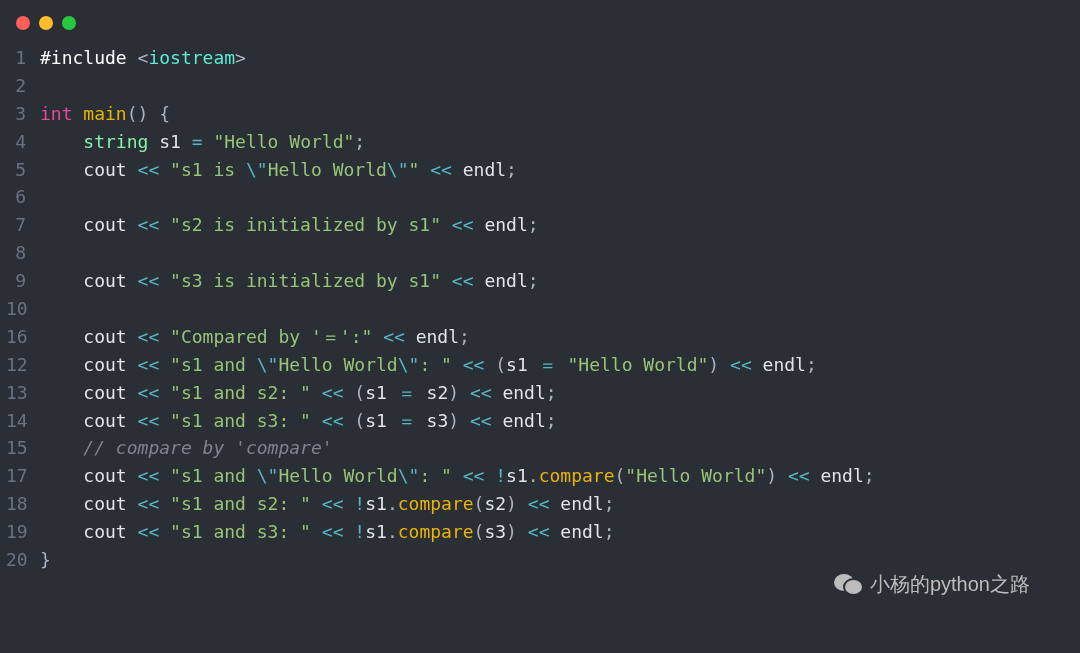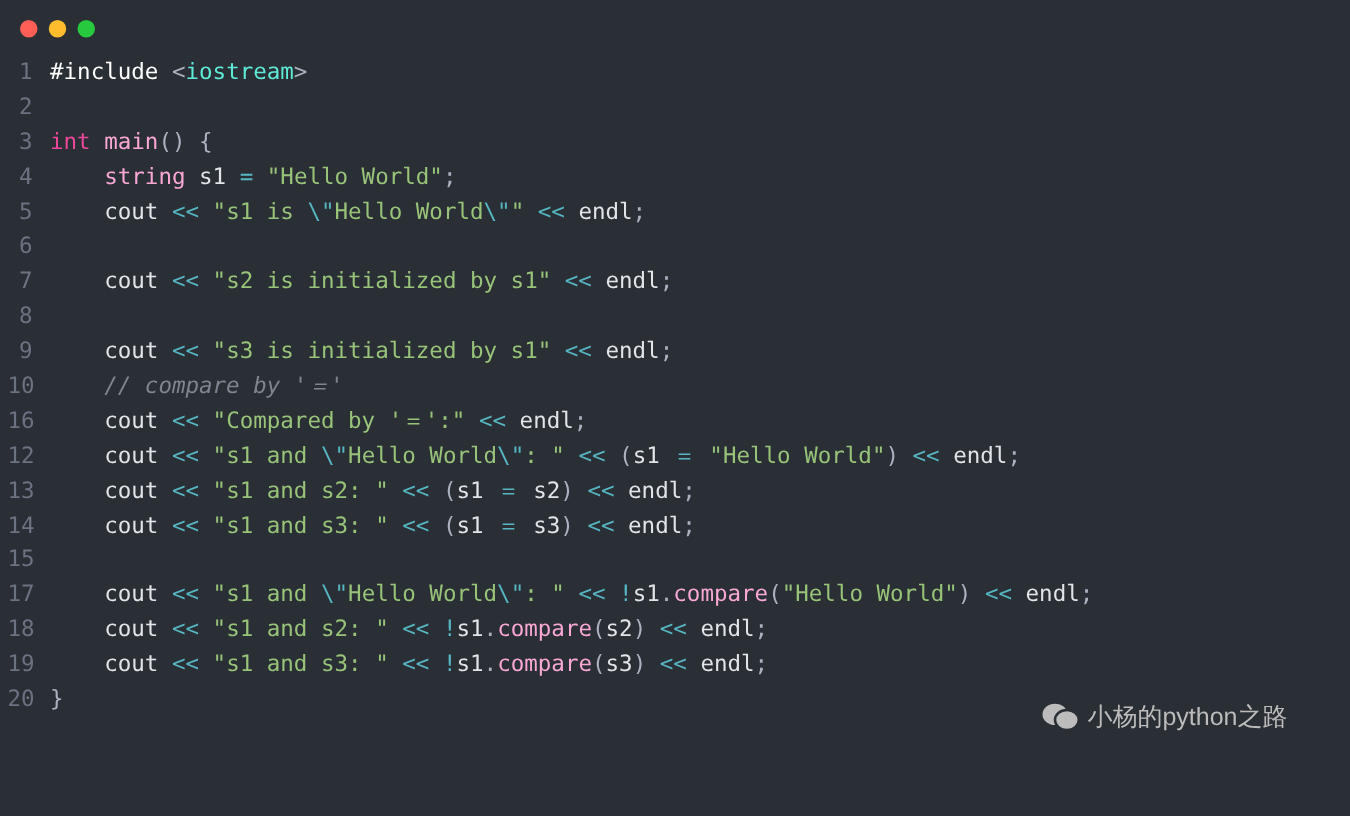--- a/index.html
+++ b/index.html
@@ -39,32 +39,32 @@
     width: 34px;
     text-align: right;
     color: #6b7280;
     padding-right: 14px;
     flex-shrink: 0;
     user-select: none;
   }
   .code { color: #e1e4e8; }
   .preproc { color: #ffffff; }
   .kw { color: #ec4899; }
-  .type { color: #f9a8d4; }
+  .type { color: #86efac; }
   .ident { color: #5eead4; }
-  .func { color: #f9a8d4; }
+  .func { color: #eab308; }
   .op { color: #56b6c2; }
   .punct { color: #abb2bf; }
   .str { color: #98c379; }
   .esc { color: #56b6c2; }
   .comment { color: #7f848e; font-style: italic; }
   .watermark {
     position: absolute;
     right: 50px;
-    bottom: 66px;
+    bottom: 55px;
     color: #bcbcbc;
     display: flex;
     align-items: center;
     gap: 6px;
     font-family: -apple-system, sans-serif;
     font-size: 20px;
   }
   .wechat-icon {
     width: 30px;
     height: 26px;
@@ -99,26 +99,26 @@
 <div class="code-area" id="code-area">
     <div class="line"><span class="gutter">1</span><span class="code"><span class="preproc">#include</span><span class="code"> </span><span class="punct">&lt;</span><span class="ident">iostream</span><span class="punct">&gt;</span></span></div>
     <div class="line"><span class="gutter">2</span><span class="code">&nbsp;</span></div>
     <div class="line"><span class="gutter">3</span><span class="code"><span class="kw">int</span><span class="code"> </span><span class="func">main</span><span class="punct">()</span><span class="code"> </span><span class="punct">{</span></span></div>
     <div class="line"><span class="gutter">4</span><span class="code"><span class="code">    </span><span class="type">string</span><span class="code"> s1 </span><span class="op">=</span><span class="code"> </span><span class="str">"Hello World"</span><span class="punct">;</span></span></div>
     <div class="line"><span class="gutter">5</span><span class="code"><span class="code">    cout </span><span class="op">&lt;&lt;</span><span class="code"> </span><span class="str">"s1 is </span><span class="esc">\"</span><span class="str">Hello World</span><span class="esc">\"</span><span class="str">"</span><span class="code"> </span><span class="op">&lt;&lt;</span><span class="code"> endl</span><span class="punct">;</span></span></div>
     <div class="line"><span class="gutter">6</span></div>
     <div class="line"><span class="gutter">7</span><span class="code"><span class="code">    cout </span><span class="op">&lt;&lt;</span><span class="code"> </span><span class="str">"s2 is initialized by s1"</span><span class="code"> </span><span class="op">&lt;&lt;</span><span class="code"> endl</span><span class="punct">;</span></span></div>
     <div class="line"><span class="gutter">8</span></div>
     <div class="line"><span class="gutter">9</span><span class="code"><span class="code">    cout </span><span class="op">&lt;&lt;</span><span class="code"> </span><span class="str">"s3 is initialized by s1"</span><span class="code"> </span><span class="op">&lt;&lt;</span><span class="code"> endl</span><span class="punct">;</span></span></div>
-    <div class="line"><span class="gutter">10</span><span class="code"><span class="code">    </span><span class="comment">// compare by '＝'</span></span></div>
+    <div class="line"><span class="gutter">10</span><span class="code"><span class="code">    </span></span></div>
     <div class="line"><span class="gutter">16</span><span class="code"><span class="code">    cout </span><span class="op">&lt;&lt;</span><span class="code"> </span><span class="str">"Compared by '＝':"</span><span class="code"> </span><span class="op">&lt;&lt;</span><span class="code"> endl</span><span class="punct">;</span></span></div>
     <div class="line"><span class="gutter">12</span><span class="code"><span class="code">    cout </span><span class="op">&lt;&lt;</span><span class="code"> </span><span class="str">"s1 and </span><span class="esc">\"</span><span class="str">Hello World</span><span class="esc">\"</span><span class="str">: "</span><span class="code"> </span><span class="op">&lt;&lt;</span><span class="code"> </span><span class="punct">(</span><span class="code">s1 </span><span class="op">＝</span><span class="code"> </span><span class="str">"Hello World"</span><span class="punct">)</span><span class="code"> </span><span class="op">&lt;&lt;</span><span class="code"> endl</span><span class="punct">;</span></span></div>
     <div class="line"><span class="gutter">13</span><span class="code"><span class="code">    cout </span><span class="op">&lt;&lt;</span><span class="code"> </span><span class="str">"s1 and s2: "</span><span class="code"> </span><span class="op">&lt;&lt;</span><span class="code"> </span><span class="punct">(</span><span class="code">s1 </span><span class="op">＝</span><span class="code"> s2</span><span class="punct">)</span><span class="code"> </span><span class="op">&lt;&lt;</span><span class="code"> endl</span><span class="punct">;</span></span></div>
     <div class="line"><span class="gutter">14</span><span class="code"><span class="code">    cout </span><span class="op">&lt;&lt;</span><span class="code"> </span><span class="str">"s1 and s3: "</span><span class="code"> </span><span class="op">&lt;&lt;</span><span class="code"> </span><span class="punct">(</span><span class="code">s1 </span><span class="op">＝</span><span class="code"> s3</span><span class="punct">)</span><span class="code"> </span><span class="op">&lt;&lt;</span><span class="code"> endl</span><span class="punct">;</span></span></div>
-    <div class="line"><span class="gutter">15</span><span class="code"><span class="code">    </span></span></div>
+    <div class="line"><span class="gutter">15</span><span class="code"><span class="code">    </span><span class="comment">// compare by 'compare'</span></span></div>
     <div class="line"><span class="gutter">17</span><span class="code"><span class="code">    cout </span><span class="op">&lt;&lt;</span><span class="code"> </span><span class="str">"s1 and </span><span class="esc">\"</span><span class="str">Hello World</span><span class="esc">\"</span><span class="str">: "</span><span class="code"> </span><span class="op">&lt;&lt;</span><span class="code"> </span><span class="op">!</span><span class="code">s1</span><span class="punct">.</span><span class="func">compare</span><span class="punct">(</span><span class="str">"Hello World"</span><span class="punct">)</span><span class="code"> </span><span class="op">&lt;&lt;</span><span class="code"> endl</span><span class="punct">;</span></span></div>
     <div class="line"><span class="gutter">18</span><span class="code"><span class="code">    cout </span><span class="op">&lt;&lt;</span><span class="code"> </span><span class="str">"s1 and s2: "</span><span class="code"> </span><span class="op">&lt;&lt;</span><span class="code"> </span><span class="op">!</span><span class="code">s1</span><span class="punct">.</span><span class="func">compare</span><span class="punct">(</span><span class="code">s2</span><span class="punct">)</span><span class="code"> </span><span class="op">&lt;&lt;</span><span class="code"> endl</span><span class="punct">;</span></span></div>
     <div class="line"><span class="gutter">19</span><span class="code"><span class="code">    cout </span><span class="op">&lt;&lt;</span><span class="code"> </span><span class="str">"s1 and s3: "</span><span class="code"> </span><span class="op">&lt;&lt;</span><span class="code"> </span><span class="op">!</span><span class="code">s1</span><span class="punct">.</span><span class="func">compare</span><span class="punct">(</span><span class="code">s3</span><span class="punct">)</span><span class="code"> </span><span class="op">&lt;&lt;</span><span class="code"> endl</span><span class="punct">;</span></span></div>
     <div class="line"><span class="gutter">20</span><span class="code"><span class="punct">}</span></span></div>
   </div>
 
 <div class="watermark">
   <span class="wechat-icon"></span>
   <span>小杨的python之路</span>
 </div>

